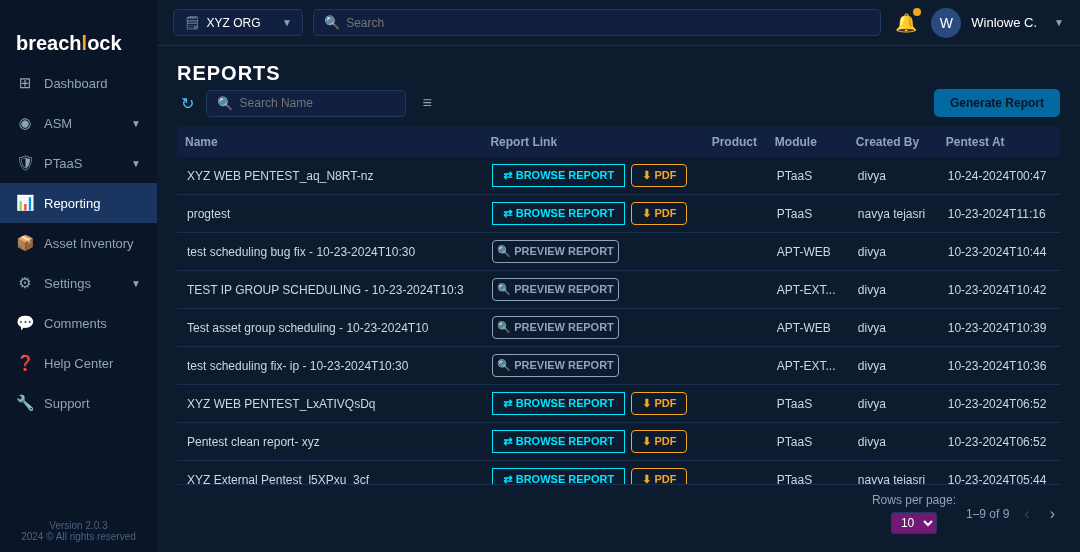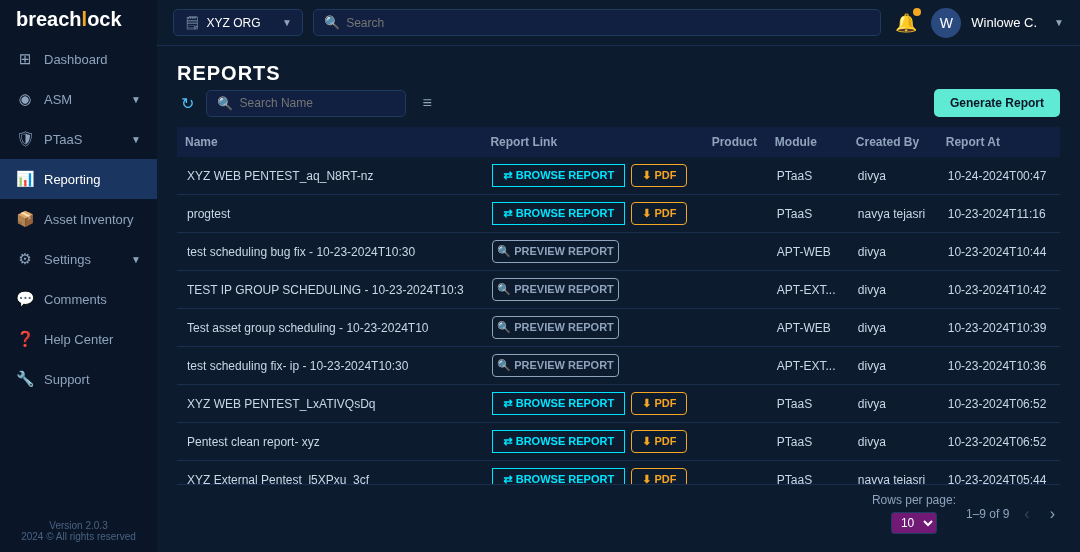--- a/index.html
+++ b/index.html
@@ -11,20 +11,21 @@
       background: #0a1628;
       display: flex;
       flex-direction: column;
       height: 100%;
       flex-shrink: 0;
     }
     .logo-area {
       padding: 8px 16px;
       display: flex;
       align-items: center;
+      margin-top: 24px;
     }
     .logo-text {
       font-size: 20px;
       font-weight: 700;
       color: #fff;
     }
     .logo-text span { color: #f5a623; }
     .nav-items { flex: 1; overflow-y: auto; }
     .nav-item {
       display: flex;
@@ -168,21 +169,21 @@
     .filter-btn {
       background: none;
       border: none;
       cursor: pointer;
       color: #8fa3bc;
       font-size: 16px;
       padding: 4px 8px;
     }
     .generate-btn {
       margin-left: auto;
-      background: #5eead4;
+      background: #0369a1;
       color: #0a1628;
       border: none;
       border-radius: 5px;
       padding: 7px 16px;
       font-weight: 700;
       font-size: 12px;
       cursor: pointer;
     }
 
     
@@ -376,21 +377,21 @@
 
     <div class="table-container">
       <table>
         <thead>
           <tr id="table-header-row">
               <th>Name</th>
               <th>Report Link</th>
               <th>Product</th>
               <th>Module</th>
               <th>Created By</th>
-              <th>Report At</th>
+              <th>Pentest At</th>
             </tr>
         </thead>
         <tbody id="table-body">
             <tr>
               <td>XYZ WEB PENTEST_aq_N8RT-nz</td>
               <td>
                 <div class="btn-group">
                   <button class="browse-btn">⇄ BROWSE REPORT</button>
                   <button class="pdf-btn">⬇ PDF</button>
                 </div>

